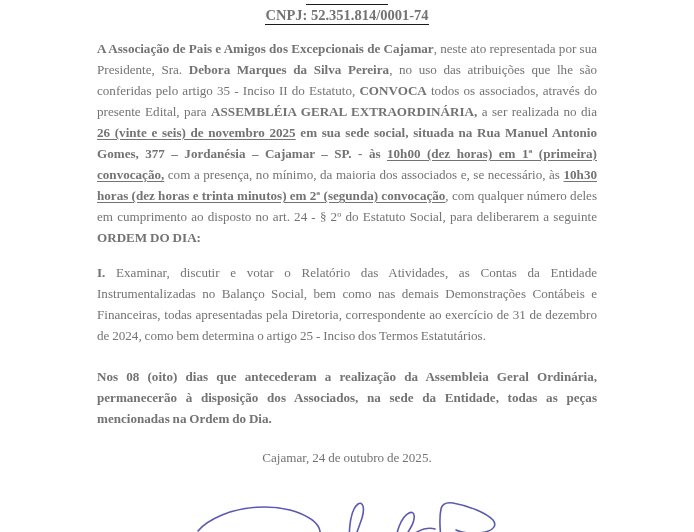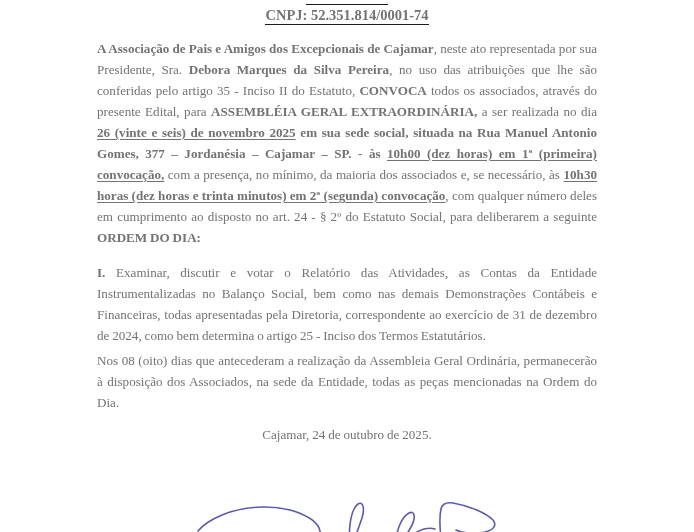--- a/index.html
+++ b/index.html
@@ -39,22 +39,22 @@
     top: 38px;
     left: 97px;
     width: 500px;
     font-size: 13.1px;
     line-height: 21px;
     text-align: justify;
     word-spacing: -0.4px;
   }
   .para { margin: 0; }
   .p1 { margin-bottom: 14px; }
-  .p2 { margin-bottom: 4px; }
-  .p3 { margin-bottom: 11px; }
+  .p2 { margin-bottom: 20px; }
+  .p3 { margin-bottom: 18px; font-weight: bold; }
   .b { font-weight: bold; }
   .u { text-decoration: underline; text-underline-offset: 2px; }
   .date-line {
     text-align: center;
     font-size: 13.1px;
   }
   .signature {
     position: absolute;
     left: 192px;
     top: 476px;

